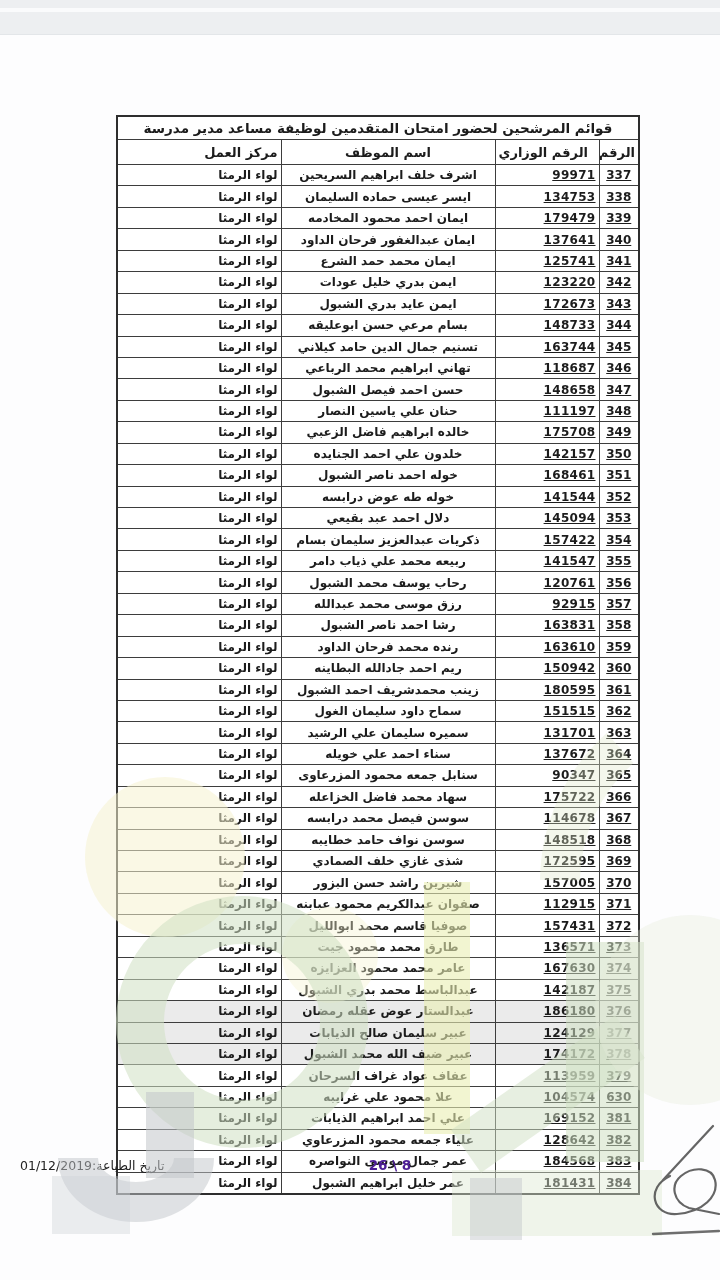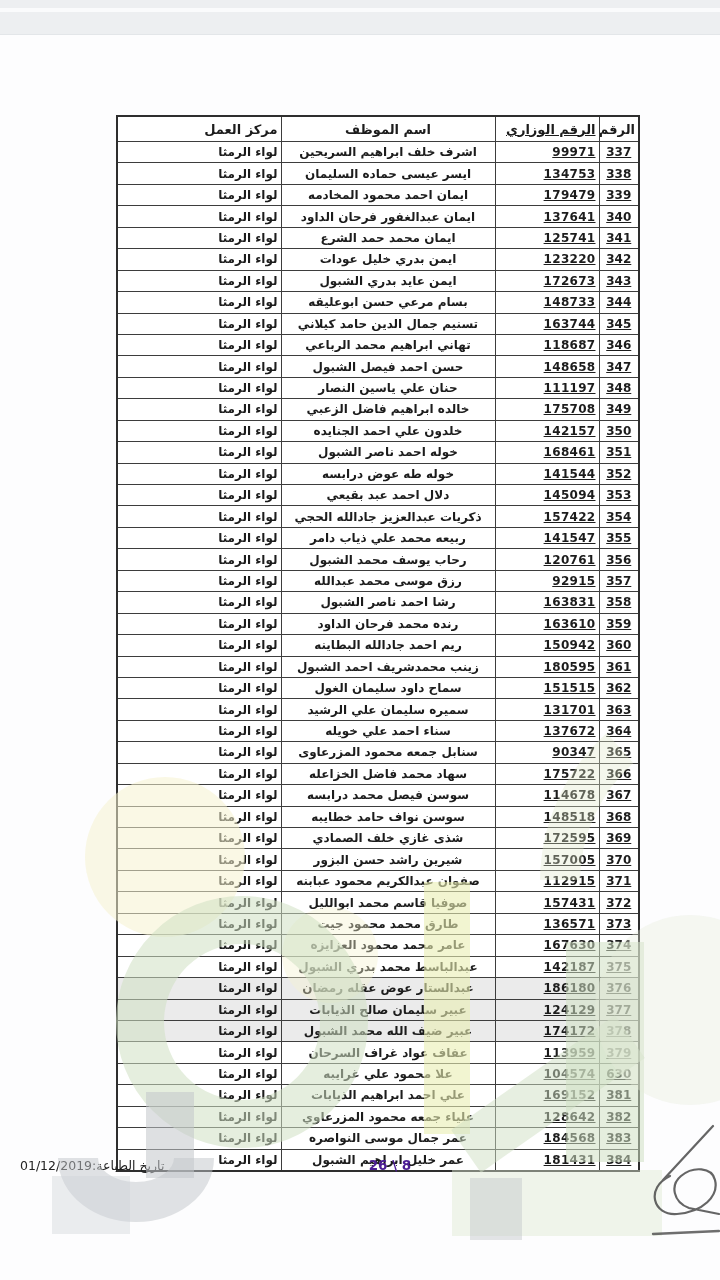--- a/index.html
+++ b/index.html
@@ -40,21 +40,21 @@
     overflow:hidden;
   }
   table.doc-table{border:2px solid #2e2e2e;}
   tr.title-row td{
     height:22px;text-align:center;font-size:13.5px;letter-spacing:-0.2px;
   }
   tr.header-row th{
     height:24px;font-size:13px;
   }
   th.h-no{text-align:center;}
-  th.h-min{text-align:right;padding-left:8px;text-decoration:underline;}
+  th.h-min{text-align:left;padding-left:8px;}
   th.h-name{}
   th.h-center{text-align:right;}
   tr.data-row td{height:20.45px;font-size:12px;line-height:20px;}
   td.cell-no{text-align:center;font-size:13px;text-decoration:underline;}
   td.cell-min{text-align:right;font-size:13px;letter-spacing:0.3px;text-decoration:underline;}
   td.cell-name{text-align:center;font-size:11.5px;}
   td.cell-center{text-align:right;font-size:11.5px;padding-right:4px;}
   tr.shaded td{background:#ebebeb;}
 
   
@@ -89,20 +89,23 @@
 
 <div class="doc-table-wrap">
   <table class="doc-table" dir="rtl">
     <colgroup>
       <col class="c-no">
         <col class="c-min">
         <col class="c-name">
         <col class="c-center">
     </colgroup>
     <tbody>
+      <tr class="title-row">
+        <td colspan="4">قوائم المرشحين لحضور امتحان المتقدمين لوظيفة مساعد مدير مدرسة</td>
+      </tr>
       <tr class="header-row">
         <th class="h-no">الرقم</th>
         <th class="h-min">الرقم الوزاري</th>
         <th class="h-name">اسم الموظف</th>
         <th class="h-center">مركز العمل</th>
       </tr>
     <tr class="data-row">
     <td class="cell-no">337</td>
     <td class="cell-min">99971</td>
     <td class="cell-name">اشرف خلف ابراهيم السريحين</td>
@@ -200,21 +203,21 @@
   </tr>
         <tr class="data-row">
     <td class="cell-no">353</td>
     <td class="cell-min">145094</td>
     <td class="cell-name">دلال احمد عبد بقيعي</td>
     <td class="cell-center">لواء الرمثا</td>
   </tr>
         <tr class="data-row">
     <td class="cell-no">354</td>
     <td class="cell-min">157422</td>
-    <td class="cell-name">ذكريات عبدالعزيز جادالله الحجي</td>
+    <td class="cell-name">ذكريات عبدالعزيز سليمان بسام</td>
     <td class="cell-center">لواء الرمثا</td>
   </tr>
         <tr class="data-row">
     <td class="cell-no">355</td>
     <td class="cell-min">141547</td>
     <td class="cell-name">ربيعه محمد علي ذياب دامر</td>
     <td class="cell-center">لواء الرمثا</td>
   </tr>
         <tr class="data-row">
     <td class="cell-no">356</td>

